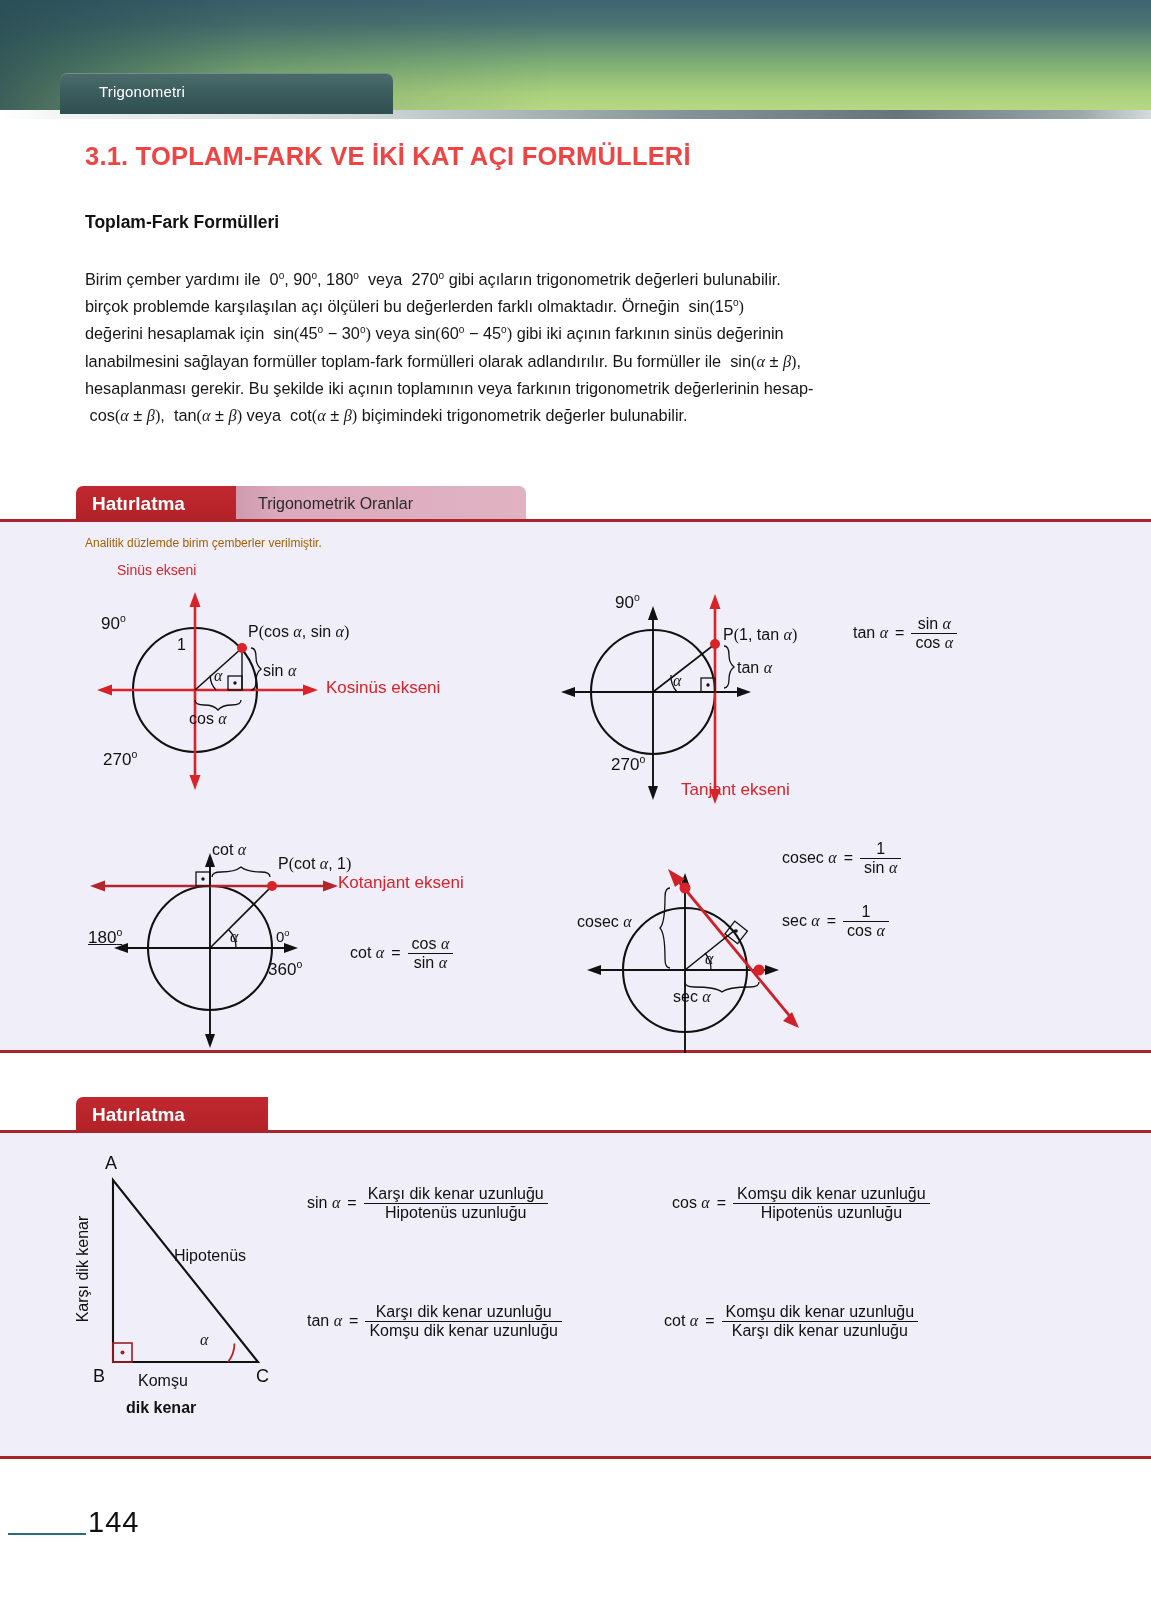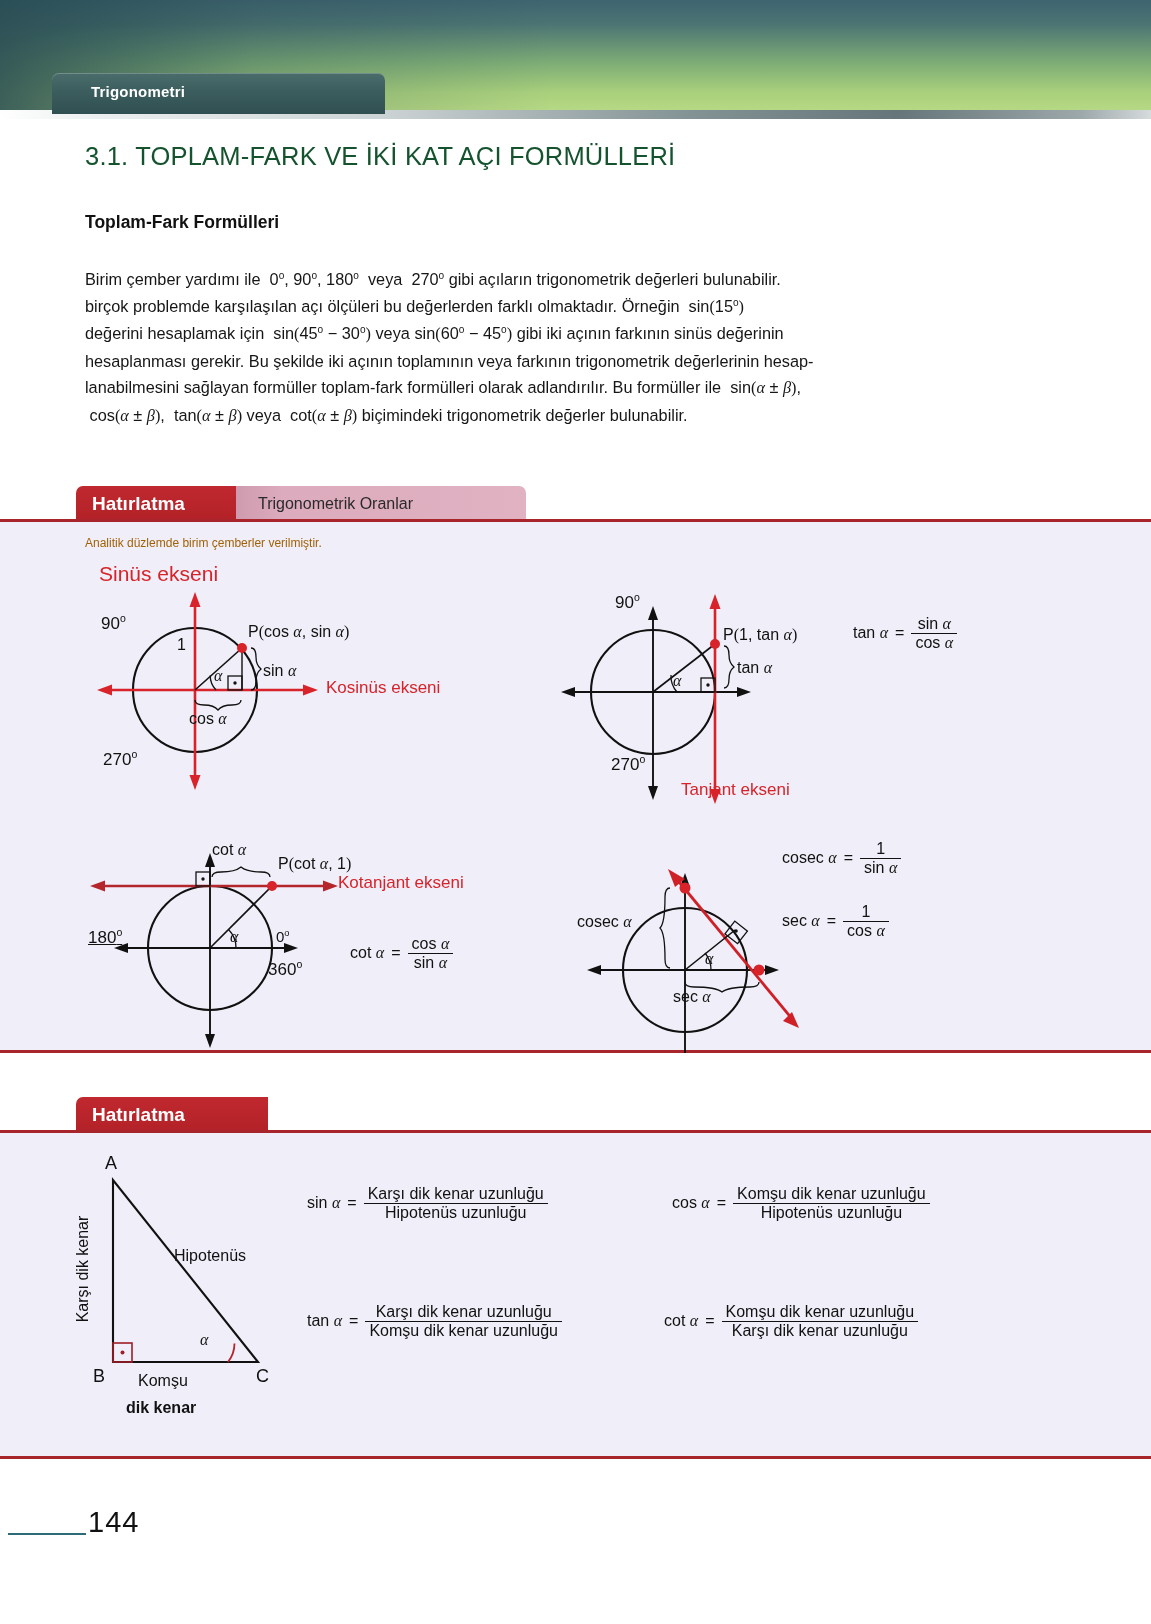--- a/index.html
+++ b/index.html
@@ -17,34 +17,33 @@
     background:
       linear-gradient(to right, rgba(40,75,82,.85) 0%, rgba(40,75,82,.25) 22%, rgba(255,255,255,0) 48%),
       linear-gradient(to bottom, #3e6470 0%, #4c7473 22%, #7fae76 58%, #a9d07c 84%, #b6d884 100%);
   }
   .banner-shadow{
     position:absolute;left:0;top:110px;width:1151px;height:9px;
     background:linear-gradient(to right,#ffffff 0%,#e9eced 8%,#c4cccd 33%,#6d7f82 60%,#4a5d62 78%,#8c999c 94%,#cfd5d6 100%);
     opacity:.85;
   }
   .chip{
-    position:absolute;left:52px;top:73px;width:333px;height:41px;
+    position:absolute;left:60px;top:73px;width:333px;height:41px;
     background:linear-gradient(to bottom,#4a6d6c 0%,#3c5d5d 45%,#2f4f50 100%);
     border-radius:7px 7px 0 0;
     box-shadow:inset 0 1px 0 rgba(255,255,255,.22);
-    font-weight:bold;
   }
   .chip span{
     position:absolute;left:39px;top:10px;
     color:#ffffff;font-size:15px;letter-spacing:.2px;
   }
   
   .h-main{
     position:absolute;left:85px;top:142px;
-    font-size:25.5px;font-weight:normal;letter-spacing:.2px;color:#14532d;
+    font-size:25.5px;font-weight:bold;letter-spacing:.2px;color:#ef4444;
   }
   .h-sub{
     position:absolute;left:85px;top:212px;
     font-size:17.5px;font-weight:bold;color:#111;
   }
   
   .intro{
     position:absolute;left:85px;top:266px;width:905px;
     font-size:16.3px;line-height:26.6px;color:#161616;text-align:left;
   }
@@ -100,22 +99,22 @@
   <span>Trigonometri</span>
 </div>
 
 <div class="h-main">3.1. TOPLAM-FARK VE İKİ KAT AÇI FORMÜLLERİ</div>
 <div class="h-sub">Toplam-Fark Formülleri</div>
 
 <div class="intro">
   <span class="ln">Birim çember yardımı ile&nbsp; 0<sup class="deg">o</sup>, 90<sup class="deg">o</sup>, 180<sup class="deg">o</sup>&nbsp; veya&nbsp; 270<sup class="deg">o</sup> gibi açıların trigonometrik değerleri bulunabilir.</span>
   <span class="ln">birçok problemde karşılaşılan açı ölçüleri bu değerlerden farklı olmaktadır. Örneğin&nbsp; sin<span class="serif">(</span>15<sup class="deg">o</sup><span class="serif">)</span></span>
   <span class="ln">değerini hesaplamak için&nbsp; sin<span class="serif">(</span>45<sup class="deg">o</sup> − 30<sup class="deg">o</sup><span class="serif">)</span> veya sin<span class="serif">(</span>60<sup class="deg">o</sup> − 45<sup class="deg">o</sup><span class="serif">)</span> gibi iki açının farkının sinüs değerinin</span>
+  <span class="ln">lanabilmesini sağlayan formüller toplam-fark formülleri olarak adlandırılır. Bu formüller ile&nbsp; sin<span class="serif">(</span><span class="mi">α</span> ± <span class="mi">β</span><span class="serif">)</span>,</span>
   <span class="ln">hesaplanması gerekir. Bu şekilde iki açının toplamının veya farkının trigonometrik değerlerinin hesap-</span>
-  <span class="ln">lanabilmesini sağlayan formüller toplam-fark formülleri olarak adlandırılır. Bu formüller ile&nbsp; sin<span class="serif">(</span><span class="mi">α</span> ± <span class="mi">β</span><span class="serif">)</span>,</span>
   <span class="ln">&nbsp;cos<span class="serif">(</span><span class="mi">α</span> ± <span class="mi">β</span><span class="serif">)</span>,&nbsp; tan<span class="serif">(</span><span class="mi">α</span> ± <span class="mi">β</span><span class="serif">)</span> veya&nbsp; cot<span class="serif">(</span><span class="mi">α</span> ± <span class="mi">β</span><span class="serif">)</span> biçimindeki trigonometrik değerler bulunabilir.</span>
 </div>
 
 <div class="tab-group" style="left:76px;top:486px;width:450px;">
   <div class="tab-red">
     <span>Hatırlatma</span>
   </div>
   <div class="tab-pink" style="left:160px;width:290px;">
     <span>Trigonometrik Oranlar</span>
   </div>
@@ -147,21 +146,21 @@
     <circle cx="150" cy="113" r="1.7" fill="#111"></circle>
 
     <path d="M 131 120 A 21 21 0 0 1 125.2 105.5" fill="none" stroke="#111" stroke-width="1.3"></path>
 
     <circle cx="157" cy="78" r="5" fill="#d8232a"></circle>
 
     <path d="M 166 78 q 5 0 5 9 q 0 8 5 12 q -5 4 -5 12 q 0 9 -5 9" fill="none" stroke="#111" stroke-width="1.3"></path>
 
     <path d="M 110 130 q 0 5 9 5 q 10 0 14 5 q 4 -5 14 -5 q 9 0 9 -5" fill="none" stroke="#111" stroke-width="1.3"></path>
   </svg>
-  <div class="fx red" style="left:14px;top:-8px;font-size:21px;">Sinüs ekseni</div>
+  <div class="fx red" style="left:32px;top:-8px;font-size:14px;">Sinüs ekseni</div>
   <div class="fx red" style="left:241px;top:108px;font-size:17px;">Kosinüs ekseni</div>
   <div class="fx" style="left:16px;top:44px;font-size:17px;">90<sup class="deg">o</sup></div>
   <div class="fx" style="left:18px;top:180px;font-size:17px;">270<sup class="deg">o</sup></div>
   <div class="fx" style="left:92px;top:66px;font-size:16px;">1</div>
   <div class="fx" style="left:163px;top:53px;font-size:16px;">P<span class="serif">(</span>cos <span class="mi">α</span>, sin <span class="mi">α</span><span class="serif">)</span></div>
   <div class="fx" style="left:178px;top:92px;font-size:16px;">sin <span class="mi">α</span></div>
   <div class="fx" style="left:104px;top:140px;font-size:16px;">cos <span class="mi">α</span></div>
   <div class="fx mi" style="left:129px;top:97px;font-size:16px;">α</div>
 </div>
 

